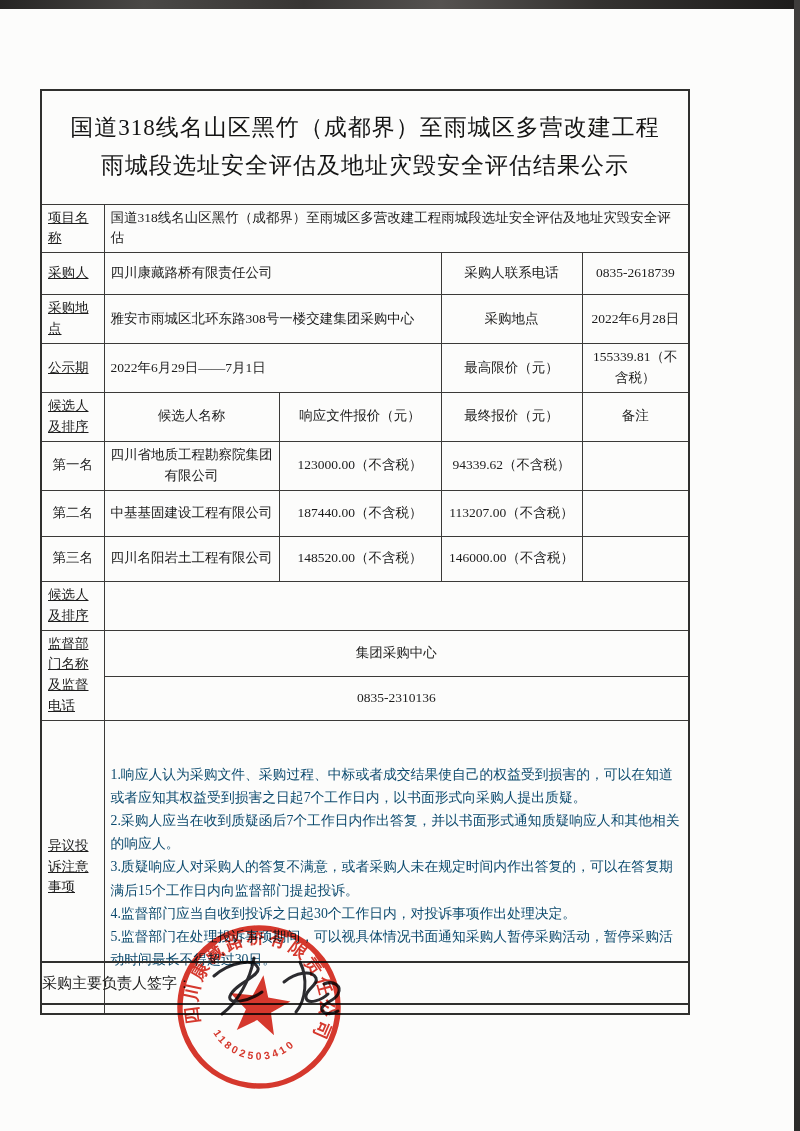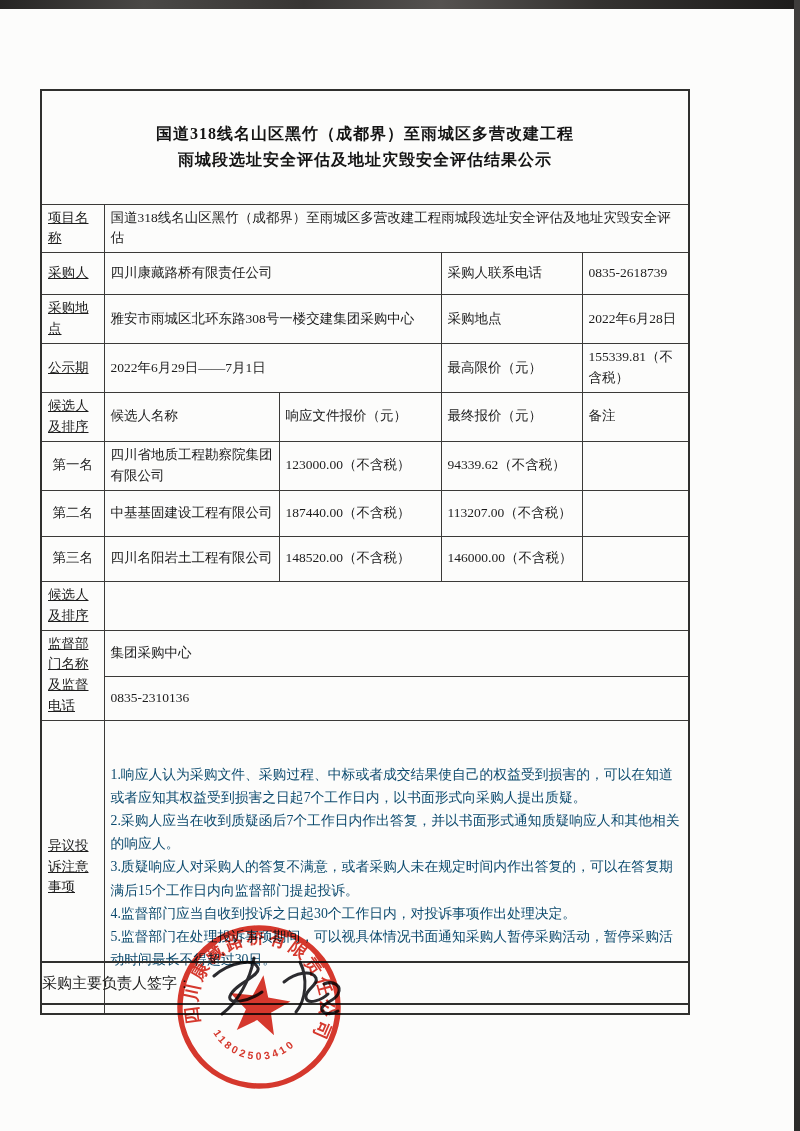--- a/index.html
+++ b/index.html
@@ -24,23 +24,23 @@
     border-collapse:collapse; table-layout:fixed;
   }
   .doc-table td {
     border:1.6px solid #3b3a38;
     font-size:13.5px; line-height:1.55;
     padding:3px 6px;
     vertical-align:middle;
   }
   .doc-table { border:2.2px solid #30302e; }
   .title-cell { text-align:center; vertical-align:middle; padding-bottom:26px; }
-  .title-line { font-size:16px; font-weight:700; letter-spacing:1px; color:#141414; line-height:1.65; }
+  .title-line { font-size:23px; font-weight:400; letter-spacing:1px; color:#141414; line-height:1.65; }
   .label-cell { padding:3px 4px 3px 7px; line-height:1.5;text-decoration:underline; }
-  .center { }
+  .center { text-align:center; }
   .rank-cell { text-align:center; }
   .small { font-size:13px; }
   .objection-cell { vertical-align:middle; padding:34px 10px 10px 9px; }
   .objection-text div { font-size:13.8px; line-height:1.68; color:#0c4a6e; }
   .sig-table {
     position:absolute; left:40px; top:961px; width:648px;
     border-collapse:collapse; table-layout:fixed; border:2.2px solid #30302e;
   }
   .sig-table td { border:1.6px solid #3b3a38; height:42px; font-size:15px; padding-left:0; }
   .seal {

